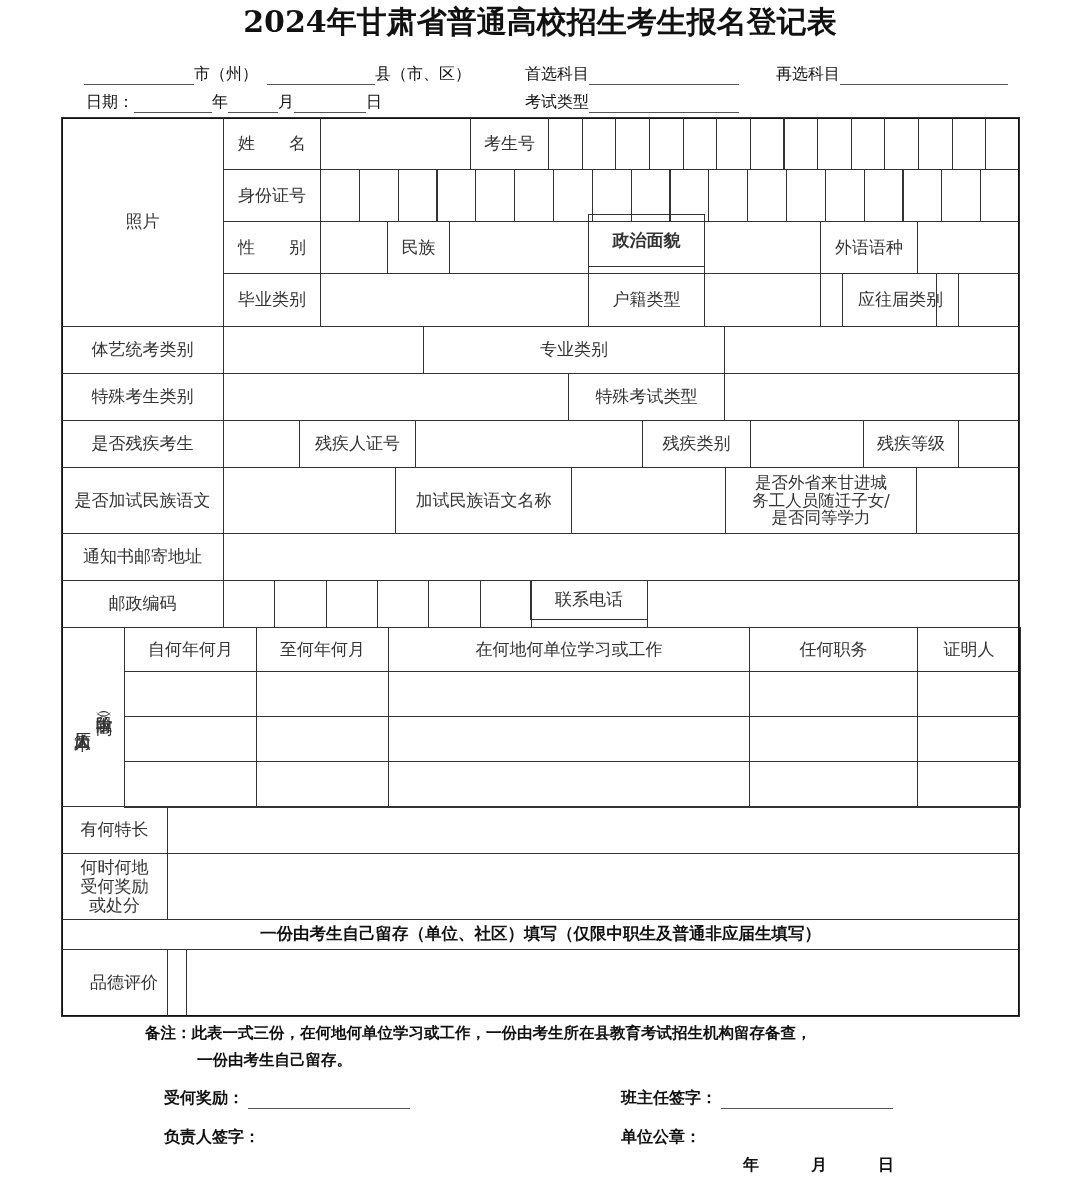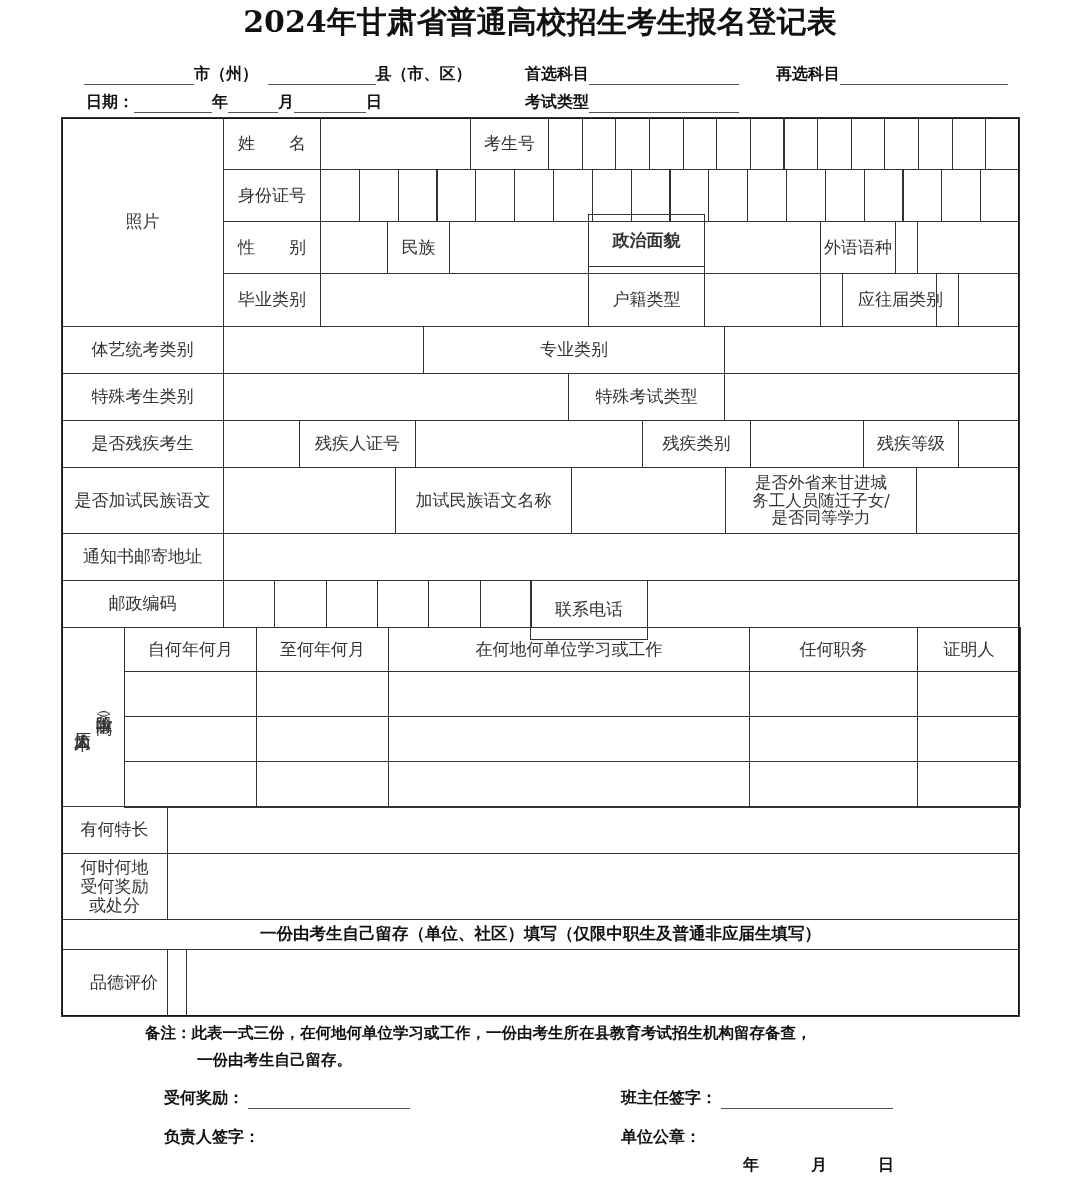--- a/index.html
+++ b/index.html
@@ -1,20 +1,20 @@
 <!DOCTYPE html>
 <html><head>
 <meta charset="utf-8">
 <style>
   * { box-sizing: border-box; margin: 0; padding: 0; }
   html, body { width: 1080px; height: 1193px; background: #fff; overflow: hidden; }
   body { position: relative; font-family: "DejaVu Serif", "Liberation Serif", serif; color: #222; }
   .abs { position: absolute; }
   .title { left: 0; width: 1080px; top: 2px; text-align: center; font-size: 30px; font-weight: bold; color: #111; letter-spacing: 0px; font-family: "DejaVu Serif", "Liberation Serif", serif; }
-  .hdr { font-family: "DejaVu Sans", "Liberation Sans", sans-serif; font-weight: bold; font-size: 16px; color: #111; white-space: nowrap; }
+  .hdr { font-family: "DejaVu Sans", "Liberation Sans", sans-serif; font-weight: normal; font-size: 16px; color: #111; white-space: nowrap; }
   .uline { display: inline-block; border-bottom: 1px solid #555; height: 18px; vertical-align: bottom; }
   .frame { left: 61px; top: 117px; width: 959px; height: 900px; border: 2.5px solid #111; }
   .c { position: absolute; border: 1px solid #333; display: flex; align-items: center; justify-content: center; text-align: center; font-size: 17px; color: #333; line-height: 1.15; background: transparent; }
   .c.inp { cursor: text; }
   .vert { writing-mode: vertical-rl; text-orientation: upright; font-size: 17px; line-height: 1.05; letter-spacing: -1px; }
   .note { font-family: "DejaVu Sans", "Liberation Sans", sans-serif; font-weight: bold; font-size: 15.5px; color: #111; white-space: nowrap; }
   .sig { font-family: "DejaVu Sans", "Liberation Sans", sans-serif; font-weight: bold; font-size: 16px; color: #111; white-space: nowrap; }
   .spread { display: flex; justify-content: space-between; padding: 0 14px; }
 </style>
 </head>
@@ -95,21 +95,21 @@
 
   <div class="c spread" style="left:223px; top:221px; width:98px; height:53px;">
       <span>性</span>
       <span>别</span>
     </div>
   <div class="c inp" style="left:320px; top:221px; width:68px; height:53px;"></div>
   <div class="c" style="left:387px; top:221px; width:63px; height:53px;">民族</div>
   <div class="c inp" style="left:449px; top:221px; width:140px; height:53px;"></div>
   <div class="c" style="left:588px; top:214px; width:117px; height:53px;font-weight:bold;">政治面貌</div>
   <div class="c inp" style="left:704px; top:221px; width:117px; height:53px;"></div>
-  <div class="c" style="left:820px; top:221px; width:76px; height:53px;">外语语种</div>
+  <div class="c" style="left:820px; top:221px; width:98px; height:53px;">外语语种</div>
   <div class="c inp" style="left:917px; top:221px; width:103px; height:53px;"></div>
 
   <div class="c" style="left:223px; top:273px; width:98px; height:54px;">毕业类别</div>
   <div class="c inp" style="left:320px; top:273px; width:269px; height:54px;"></div>
   <div class="c" style="left:588px; top:273px; width:117px; height:54px;">户籍类型</div>
   <div class="c inp" style="left:704px; top:273px; width:117px; height:54px;"></div>
   <div class="c" style="left:820px; top:273px; width:117px; height:54px;margin-left:22px;">应往届类别</div>
   <div class="c inp" style="left:936px; top:273px; width:84px; height:54px;"></div>
 
   <div class="c" style="left:61px; top:326px; width:163px; height:48px;">体艺统考类别</div>
@@ -147,21 +147,21 @@
 
   <div class="c" style="left:61px; top:580px; width:163px; height:48px;">邮政编码</div>
   <div id="postal-boxes">
       <div class="c inp" style="left: 223px; top: 580px; width: 52.3333px; height: 48px;"></div>
       <div class="c inp" style="left: 274.333px; top: 580px; width: 52.3333px; height: 48px;"></div>
       <div class="c inp" style="left: 325.667px; top: 580px; width: 52.3333px; height: 48px;"></div>
       <div class="c inp" style="left: 377px; top: 580px; width: 52.3333px; height: 48px;"></div>
       <div class="c inp" style="left: 428.333px; top: 580px; width: 52.3333px; height: 48px;"></div>
       <div class="c inp" style="left: 479.667px; top: 580px; width: 52.3333px; height: 48px;"></div>
     </div>
-  <div class="c" style="left:530px; top:580px; width:118px; height:60px;">联系电话</div>
+  <div class="c" style="left:530px; top:580px; width:118px; height:40px;">联系电话</div>
   <div class="c inp" style="left:647px; top:580px; width:373px; height:48px;"></div>
 
   <div class="c" style="left:61px; top:627px; width:64px; height:180px; gap:4px;">
     <span class="vert" style="margin-top:10px;">本人简历</span>
     <span class="vert" style="margin-top:-22px;">（高中阶段）</span>
   </div>
   <div id="resume-grid">
       <div class="c" style="left: 124px; top: 627px; width: 133px; height: 45px;">自何年何月</div>
       <div class="c" style="left: 256px; top: 627px; width: 133px; height: 45px;">至何年何月</div>
       <div class="c" style="left: 388px; top: 627px; width: 362px; height: 45px;">在何地何单位学习或工作</div>

